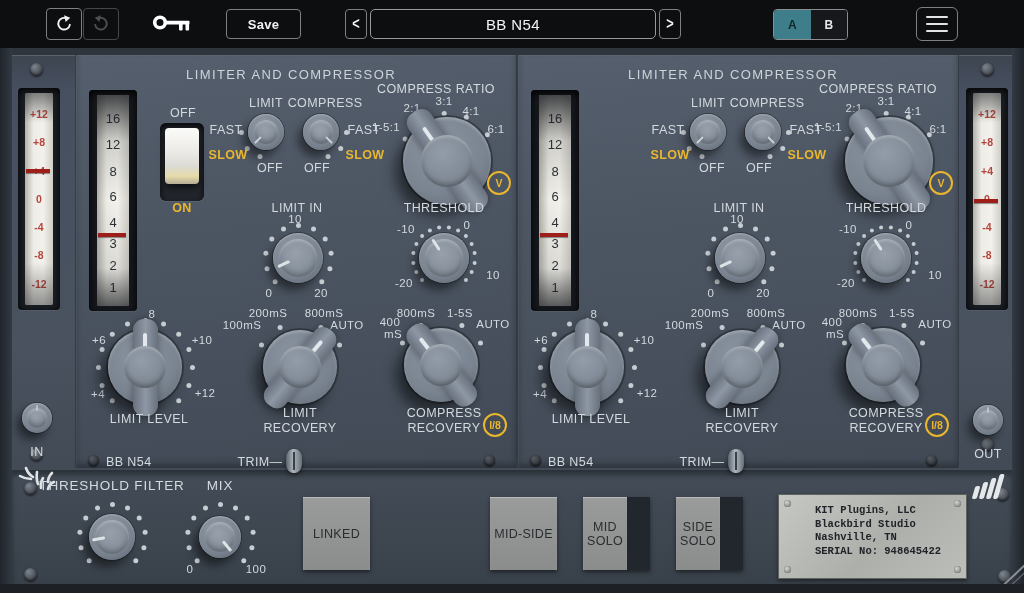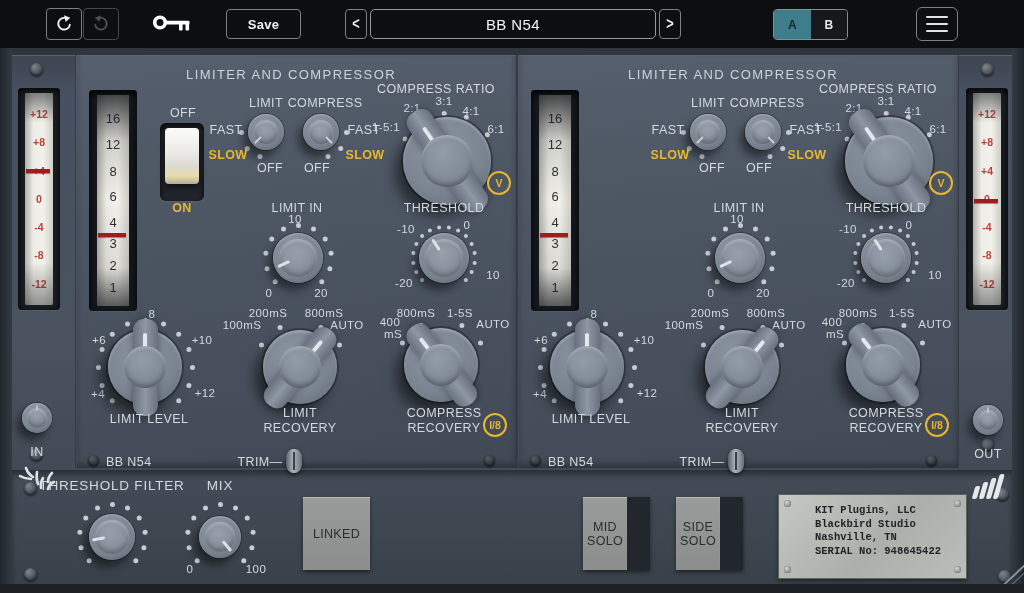--- a/index.html
+++ b/index.html
@@ -570,20 +570,23 @@
       <s class="rot" style="transform:rotate(140deg)">
           <u class="stripe"></u>
         </s>
     </div>
     <span class="lb small" style="left:190px;top:521px">0</span>
     <span class="lb small" style="left:256px;top:521px">100</span>
 
     <div class="pbtn" style="left:303px">
         <div>LINKED</div>
       </div>
+    <div class="pbtn" style="left:490px">
+        <div>MID-SIDE</div>
+      </div>
     <div class="pbtn" style="left:676px">
         <div style="width:44px">SIDE SOLO</div>
       </div>
     <div class="pbtn" style="left:583px">
         <div style="width:44px">MID SOLO</div>
       </div>
 
     <div class="plate">
       <i class="pscrew" style="left:5px;top:5px"></i>
       <i class="pscrew" style="right:5px;top:5px"></i>

